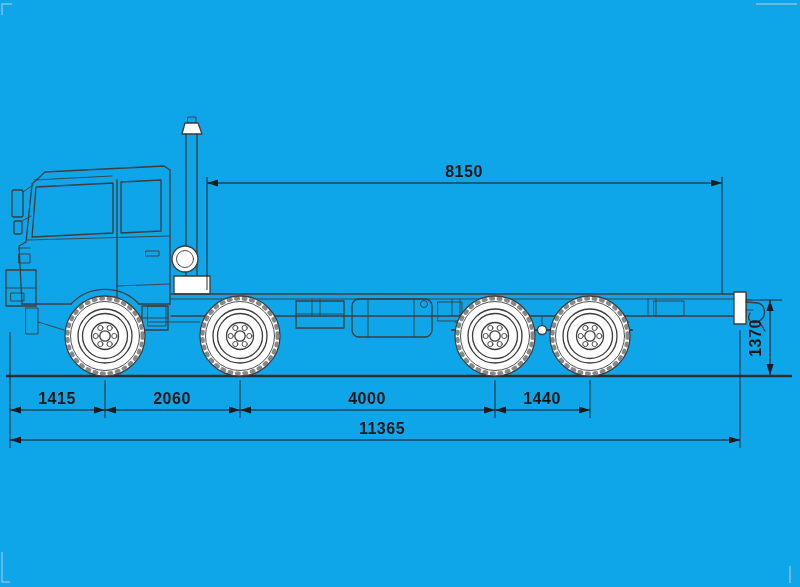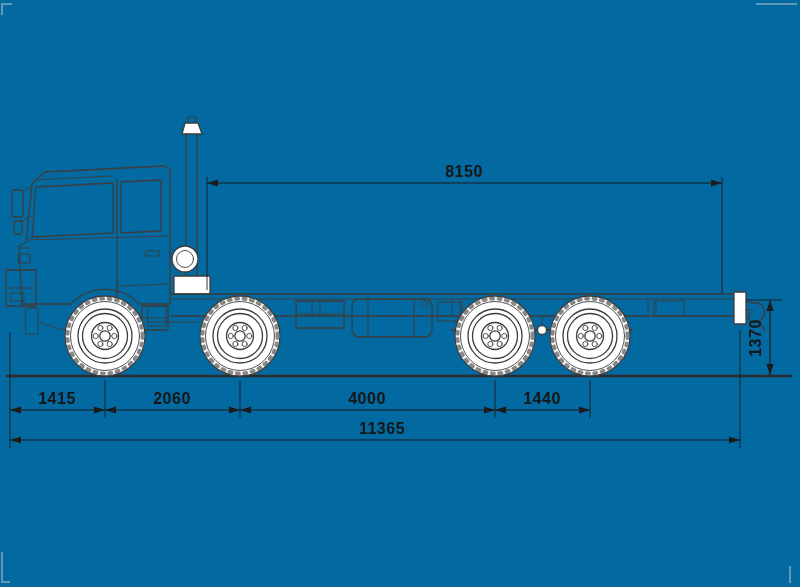--- a/index.html
+++ b/index.html
@@ -4,21 +4,21 @@
 <style>
   html, body {
     margin: 0;
     padding: 0;
     background: #ffffff;
   }
   .canvas {
     position: relative;
     width: 800px;
     height: 587px;
-    background: #0369a1;
+    background: #0ea5e9;
     overflow: hidden;
     font-family: "Liberation Sans", sans-serif;
   }
   svg { display: block; }
 
   
   .draw, .draw * {
     fill: none;
     stroke: #3d3d3d;
     stroke-width: 1.3;

